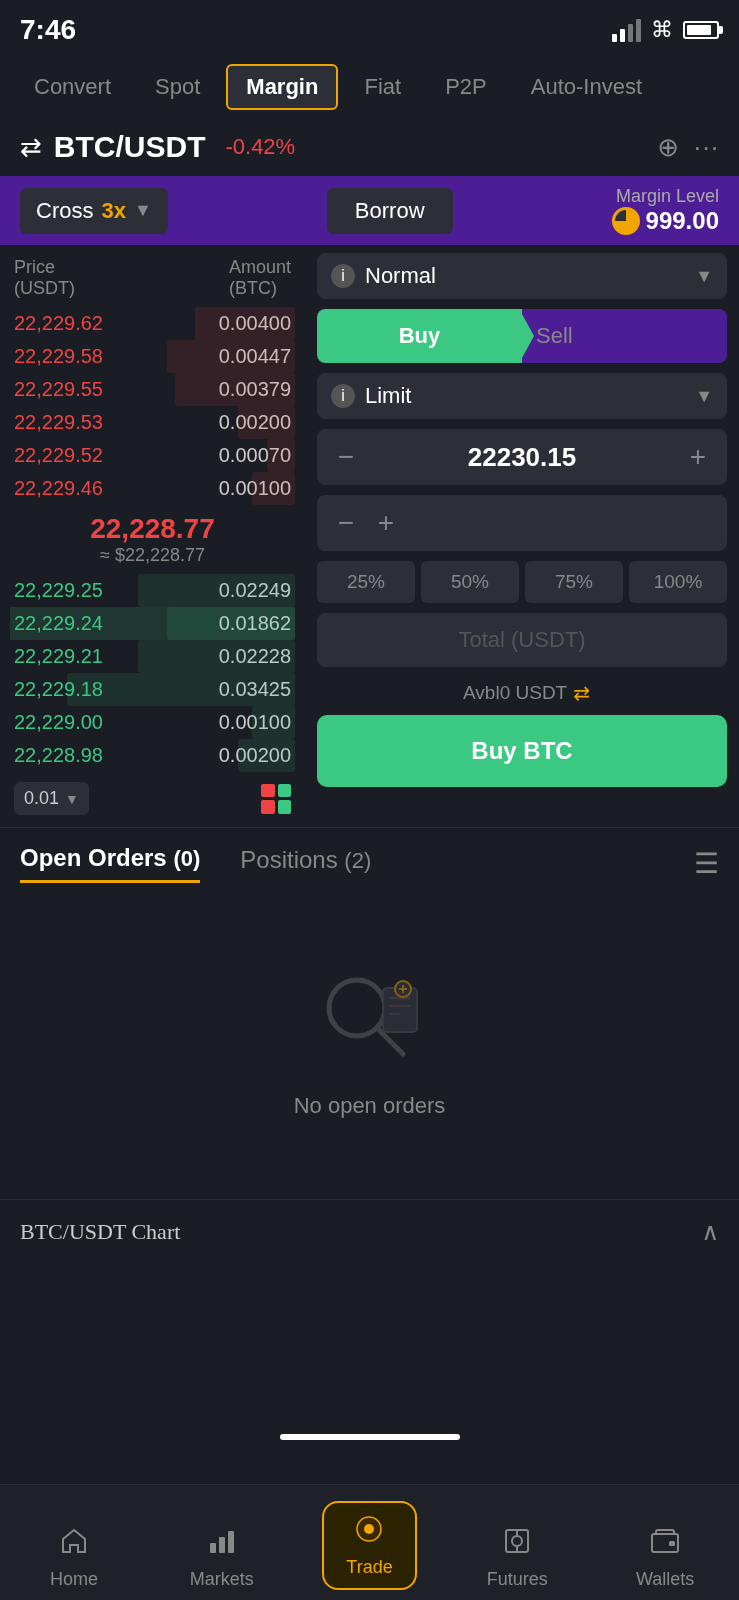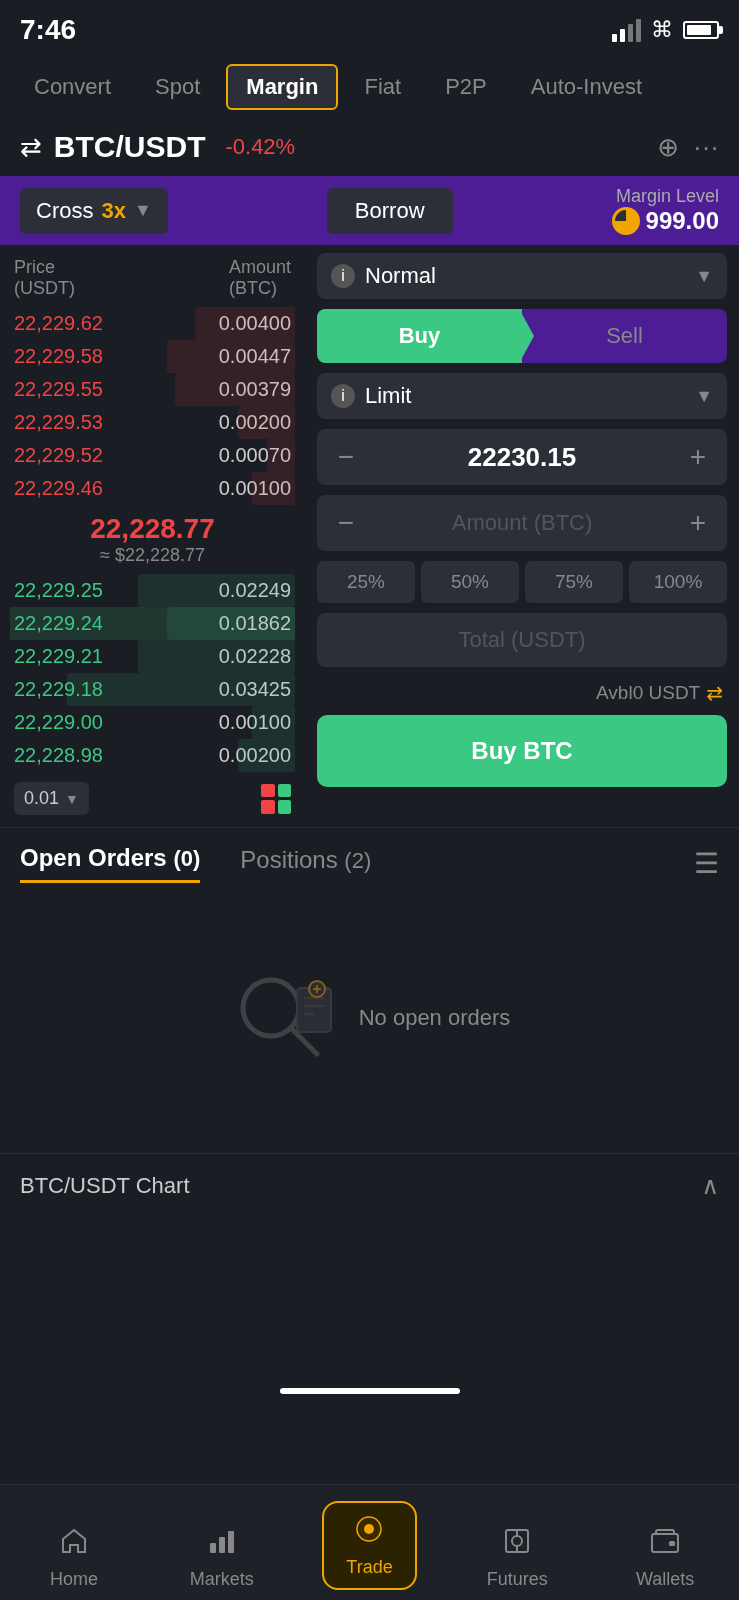--- a/index.html
+++ b/index.html
@@ -253,21 +253,21 @@
       top: 50%;
       transform: translateY(-50%);
       border-top: 22px solid transparent;
       border-bottom: 22px solid transparent;
       border-left: 12px solid #3bc882;
       z-index: 2;
     }
     .sell-tab {
       flex: 1;
       padding: 14px;
-      text-align: center;
+      text-align: left;
       font-size: 22px;
       color: #888;
       cursor: pointer;
     }
 
     
     .limit-row {
       display: flex;
       align-items: center;
       background: #2c2f38;
@@ -348,21 +348,21 @@
     .total-placeholder {
       flex: 1;
       text-align: center;
       font-size: 22px;
       color: #555;
     }
 
     
     .avbl-row {
       display: flex;
-      justify-content: flex-end;
+      justify-content: center;
       align-items: center;
       padding: 4px 4px 10px;
       margin-left: 9px;
     }
     .avbl-label {
       font-size: 19px;
       color: #888;
     }
     .avbl-value {
       font-size: 19px;
@@ -421,21 +421,21 @@
     .filter-icon {
       margin-left: auto;
       font-size: 28px;
       color: #888;
       cursor: pointer;
     }
 
     
     .empty-state {
       display: flex;
-      flex-direction: row;
+      flex-direction: column;
       align-items: center;
       justify-content: center;
       padding: 80px 20px 60px;
       gap: 20px;
     }
     .empty-icon {
       width: 110px;
       height: 110px;
       opacity: 0.5;
     }
@@ -445,20 +445,21 @@
     }
 
     
     .chart-section {
       display: flex;
       justify-content: space-between;
       align-items: center;
       padding: 18px 20px;
       border-top: 1px solid #2a2d35;
       margin-top: 20px;
+      font-family: Liberation Serif, serif;
     }
     .chart-label {
       font-size: 22px;
       color: #ccc;
     }
     .chart-toggle {
       font-size: 24px;
       color: #888;
     }
 
@@ -761,21 +762,20 @@
       
       <div class="price-input-row">
         <span class="input-minus">−</span>
         <span class="price-value">22230.15</span>
         <span class="input-plus">+</span>
       </div>
 
       
       <div class="amount-input-row">
         <span class="input-minus">−</span>
-        <span class="amount-placeholder">Amount (BTC)</span>
         <span class="input-plus">+</span>
       </div>
 
       
       <div class="pct-row">
         <div class="pct-btn">25%</div>
         <div class="pct-btn">50%</div>
         <div class="pct-btn">75%</div>
         <div class="pct-btn">100%</div>
       </div>

